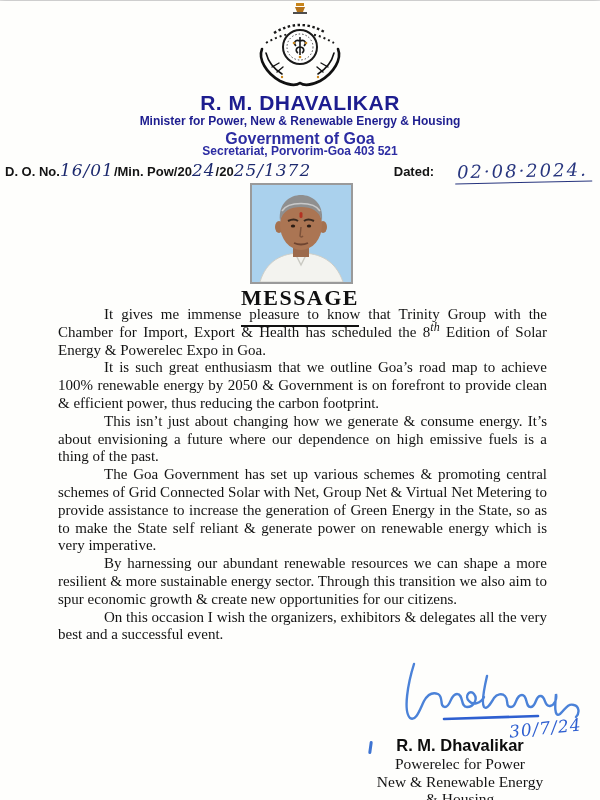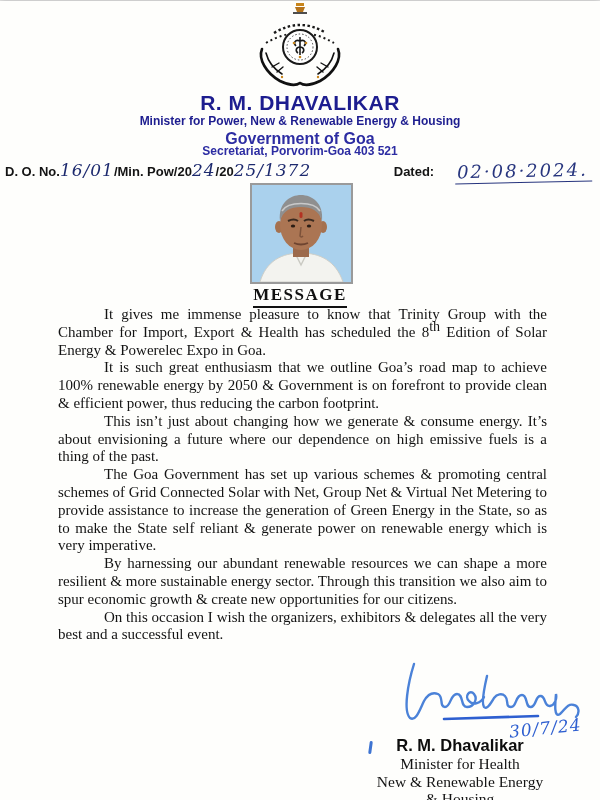--- a/index.html
+++ b/index.html
@@ -24,25 +24,25 @@
   .handwritten{font-family:"DejaVu Serif",serif;font-style:italic;font-size:17px;
     color:#1d2a6e;letter-spacing:1px;}
   .spacer{flex:1;}
   .dated-wrap{display:flex;align-items:center;gap:21px;}
   .dated-value{font-family:"DejaVu Serif",serif;font-style:italic;font-size:18px;
     color:#27357e;letter-spacing:2px;border-bottom:1.6px solid #27357e;
     transform:rotate(-1.2deg);padding:0 4px 1px 2px;}
   .photo{position:absolute;left:250px;top:182px;width:103px;height:101px;
     border:2px solid #9a9a9a;background:#aad1ed;box-sizing:border-box;overflow:hidden;}
   .msg-head-wrap{top:284px;}
-  .msg-head{display:inline-block;font-weight:bold;font-size:17px;letter-spacing:1.5px;
-    color:#111;border-bottom:2.2px solid #111;padding-bottom:1px;}
+  .msg-head{display:inline-block;font-weight:bold;font-size:22px;letter-spacing:1.5px;
+    color:#111;border-bottom:2.2px solid #111;padding-bottom:14px;}
   .body{position:absolute;top:305px;left:58px;width:489px;color:#131313;}
   .body p{margin:0;font-size:15px;line-height:17.8px;text-align:justify;text-indent:46px;}
-  .body sup{font-size:14px;line-height:0;}
+  .body sup{font-size:12px;line-height:0;font-style:italic;}
   .sig-svg{position:absolute;left:386px;top:660px;width:202px;height:80px;}
   .sig-date{position:absolute;left:509px;top:717px;font-family:"DejaVu Serif",serif;
     font-style:italic;font-size:17px;color:#2e5fd0;letter-spacing:1px;transform:rotate(-6deg);}
   .sig-block{position:absolute;left:340px;top:735px;width:240px;text-align:center;}
   .sig-name{font-family:"Liberation Sans",sans-serif;font-weight:bold;font-size:16.5px;color:#0d0d0d;}
   .sig-line{font-size:15.5px;line-height:17.5px;color:#141414;}
   .blue-tick{position:absolute;left:369px;top:740px;width:3px;height:13px;
     background:#3e74d2;transform:rotate(8deg);border-radius:2px;}
 </style>
 </head>
@@ -137,18 +137,18 @@
   <svg class="sig-svg" viewBox="0 0 202 80">
     <path d="M28 3 C 22 22, 17 50, 24 57 C 30 61, 34 48, 38 40 C 42 33, 47 31, 52 33 C 58 36, 53 46, 59 46 C 65 46, 64 33, 71 33 C 78 33, 74 46, 81 46 C 88 46, 92 38, 88 33 C 84 28, 78 35, 83 40 C 87 45, 95 42, 98 36" fill="none" stroke="#4b82d8" stroke-width="2.4" stroke-linecap="round"></path>
     <path d="M101 15 C 98 28, 95 42, 98 46 C 101 49, 105 42, 108 37 C 111 33, 116 32, 119 35 C 123 39, 119 46, 125 46 C 131 46, 129 34, 136 34 C 142 34, 139 47, 145 46 C 151 45, 149 34, 155 35 C 160 36, 158 46, 164 45 C 169 44, 171 38, 170 33 C 169 44, 168 57, 174 53 C 179 49, 181 42, 188 44 C 193 45, 194 52, 190 56" fill="none" stroke="#4b82d8" stroke-width="2.4" stroke-linecap="round"></path>
     <line x1="58" y1="58" x2="152" y2="55" stroke="#2e5fd0" stroke-width="2.6" stroke-linecap="round"></line>
   </svg>
   <div class="sig-date">30/7/24</div>
   <div class="blue-tick"></div>
 
   <div class="sig-block">
     <div class="sig-name">R. M. Dhavalikar</div>
-    <div class="sig-line">Minister for Health</div>
+    <div class="sig-line">Powerelec for Power</div>
     <div class="sig-line">New &amp; Renewable Energy</div>
     <div class="sig-line">&amp; Housing</div>
   </div>
 
 </div>
 
 </body></html>

